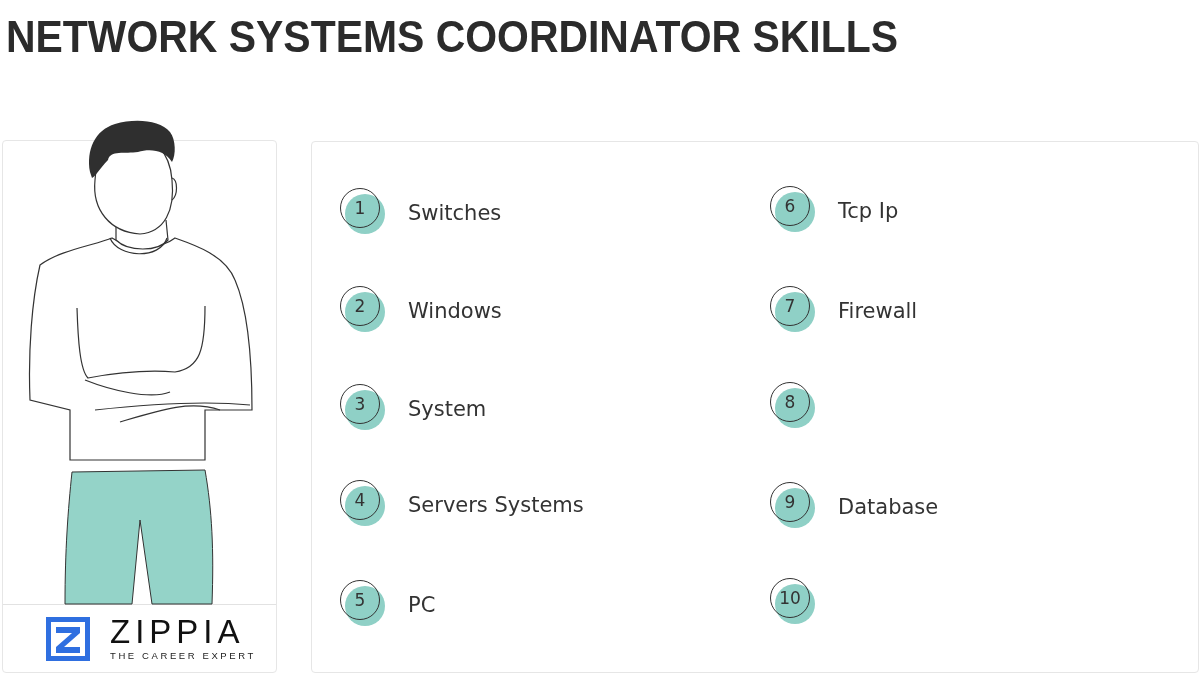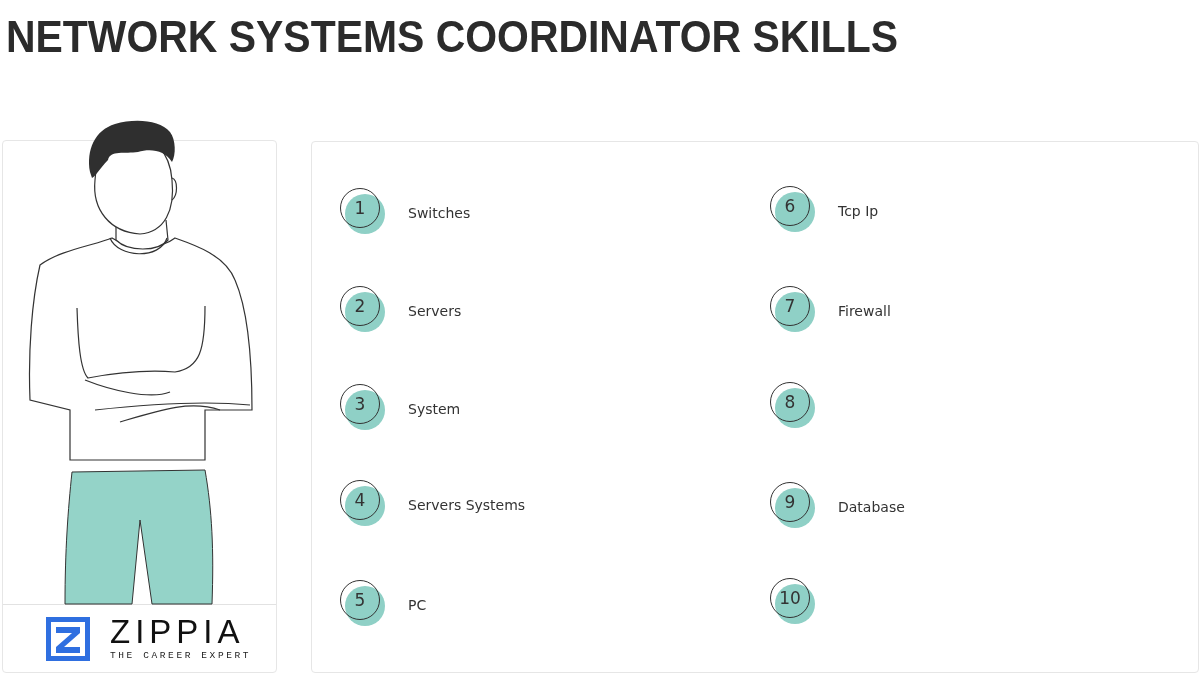--- a/index.html
+++ b/index.html
@@ -25,21 +25,21 @@
   }
   .figure { position: absolute; left: 0; top: 110px; width: 290px; height: 500px; }
   .logo { position: absolute; left: 46px; top: 617px; display: flex; align-items: center; }
   .logo-mark { width: 44px; height: 44px; }
   .logo-text { margin-left: 20px; display: flex; flex-direction: column; }
   .logo-name {
     font-family: "Liberation Sans", sans-serif; font-size: 33px; letter-spacing: 5px;
     color: #111; line-height: 30px;
   }
   .logo-tag {
-    font-family: Liberation Mono, monospace; font-size: 9.5px; letter-spacing: 2.6px;
+    font-family: Liberation Sans, sans-serif; font-size: 9.5px; letter-spacing: 2.6px;
     color: #222; margin-top: 3px;
   }
   .right-card {
     position: absolute; left: 311px; top: 141px; width: 888px; height: 532px;
     border: 1px solid #e6e6e6; border-radius: 4px; background: #fff; box-sizing: border-box;
   }
   .skill {
     position: absolute; display: flex; align-items: center; height: 50px;
   }
   .badge { position: relative; width: 50px; height: 50px; }
@@ -50,21 +50,21 @@
   .badge .ring {
     position: absolute; left: 0; top: 0; width: 40px; height: 40px; border-radius: 50%;
     border: 1.3px solid #333; box-sizing: border-box;
   }
   .badge .num {
     position: absolute; left: 0; top: 0; width: 40px; height: 40px;
     display: flex; align-items: center; justify-content: center;
     font-family: "DejaVu Sans", sans-serif; font-size: 17px; color: #333;
   }
   .skill-label {
-    margin-left: 18px; font-family: "DejaVu Sans", sans-serif; font-size: 14px; color: #333;
+    margin-left: 18px; font-family: "DejaVu Sans", sans-serif; font-size: 21px; color: #333;
     white-space: nowrap;
   }
 </style>
 </head>
 <body>
 
 <div class="title">NETWORK SYSTEMS COORDINATOR SKILLS</div>
 
 <div class="left-card">
   <div class="footer-line"></div>
@@ -112,21 +112,21 @@
       <div class="num">1</div>
     </div>
   <span class="skill-label">Switches</span>
 </div>
 <div class="skill" style="left:340px;top:286px;">
   <div class="badge">
       <div class="fill"></div>
       <div class="ring"></div>
       <div class="num">2</div>
     </div>
-  <span class="skill-label">Servers</span>
+  <span class="skill-label">Windows</span>
 </div>
 <div class="skill" style="left:340px;top:384px;">
   <div class="badge">
       <div class="fill"></div>
       <div class="ring"></div>
       <div class="num">3</div>
     </div>
   <span class="skill-label">System</span>
 </div>
 <div class="skill" style="left:340px;top:480px;">

